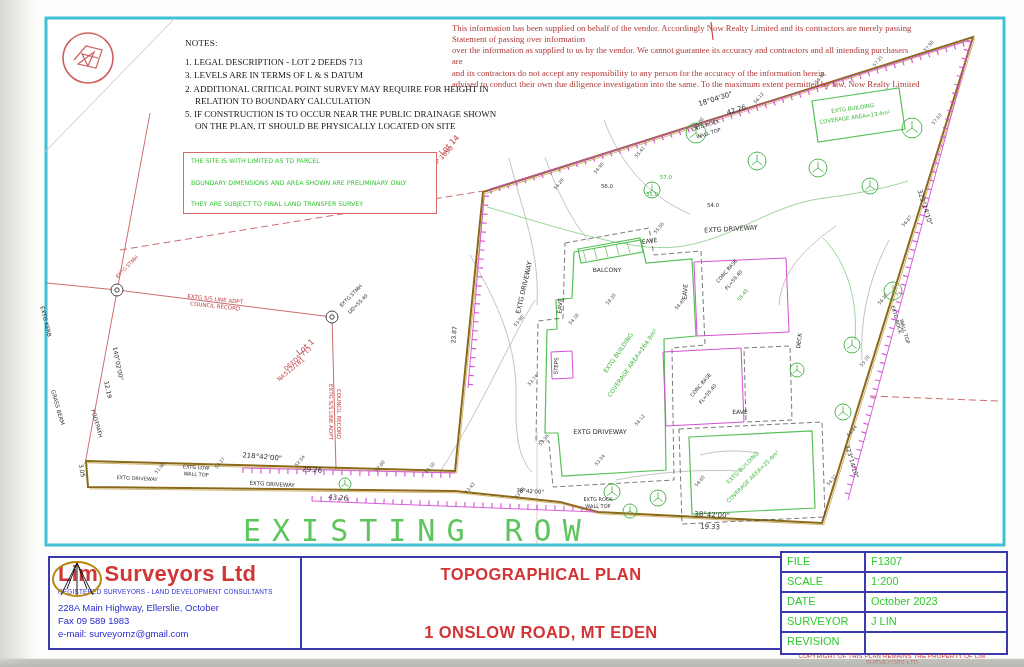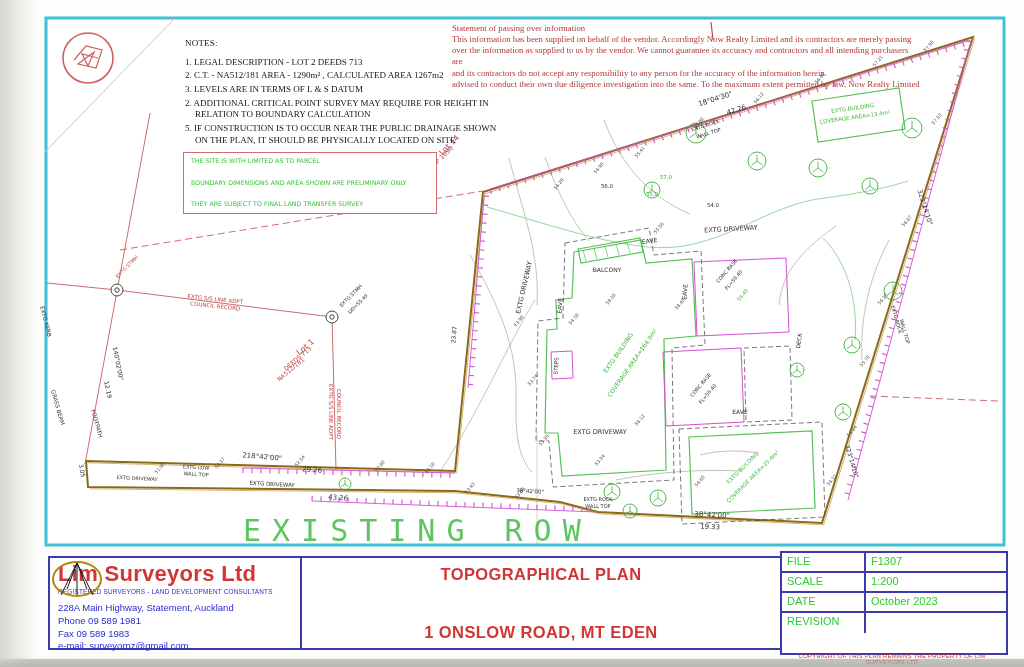--- a/index.html
+++ b/index.html
@@ -474,48 +474,46 @@
   <div class="abs stamp">
     <svg width="56" height="56" viewBox="0 0 56 56">
       <circle cx="28" cy="28" r="25" fill="none" stroke="#cc6060" stroke-width="1.6"></circle>
       <path d="M 14,30 L 26,16 L 42,20 L 36,38 L 18,34 L 34,22 L 28,36 L 22,24 L 38,28" fill="none" stroke="#cc6060" stroke-width="1.2"></path>
     </svg>
   </div>
 
   <div class="abs notes">
     <div class="nt">NOTES:</div>
     <div class="ni">1. LEGAL DESCRIPTION - LOT 2 DEEDS 713</div>
-    <div class="ni">2. C.T. - NA512/181  AREA - 1290m² , CALCULATED AREA 1267m2</div>
     <div class="ni">3. LEVELS ARE IN TERMS OF L &amp; S DATUM</div>
     <div class="ni">2. ADDITIONAL CRITICAL POINT SURVEY MAY REQUIRE FOR HEIGHT IN RELATION TO BOUNDARY CALCULATION</div>
     <div class="ni">5. IF CONSTRUCTION IS TO OCCUR NEAR THE PUBLIC DRAINAGE SHOWN ON THE PLAN, IT SHOULD BE PHYSICALLY LOCATED ON SITE</div>
   </div>
 
   <div class="abs disc">
     <div>THE SITE IS WITH LIMITED AS TO PARCEL</div>
     <div>BOUNDARY DIMENSIONS AND AREA SHOWN ARE PRELIMINARY ONLY</div>
     <div>THEY ARE SUBJECT TO FINAL LAND TRANSFER SURVEY</div>
   </div>
 
   <div class="abs stmt">
+    <div>This information has been supplied on behalf of the vendor. Accordingly Now Realty Limited and its contractors are merely passing</div>
     <div>Statement of passing over information</div>
-    <div>This information has been supplied on behalf of the vendor. Accordingly Now Realty Limited and its contractors are merely passing</div>
     <div>over the information as supplied to us by the vendor. We cannot guarantee its accuracy and contractors and all intending purchasers are</div>
     <div>and its contractors do not accept any responsibility to any person for the accuracy of the information herein.</div>
     <div>advised to conduct their own due diligence investigation into the same. To the maximum extent permitted by law, Now Realty Limited</div>
   </div>
 
   <div class="abs tb">
 
     <div class="limbox">
       <div class="limname">Lim Surveyors Ltd</div>
       <div class="limsub">REGISTERED SURVEYORS - LAND DEVELOPMENT CONSULTANTS</div>
       <div class="limaddr">
-        <div>228A Main Highway, Statement, Auckland</div>
-        <div>Phone 09 589 1981</div>
+        <div>228A Main Highway, Ellerslie, October</div>
         <div>Fax 09 589 1983</div>
         <div>e-mail: surveyornz@gmail.com</div>
       </div>
       <svg class="limlogo" width="54" height="42" viewBox="0 0 54 42">
         <ellipse cx="27" cy="21" rx="24" ry="17" fill="none" stroke="#b8860b" stroke-width="2"></ellipse>
         <path d="M 27,5 L 11,37 M 27,5 L 43,37 M 27,5 L 27,37 M 27,5 L 17,31 M 27,5 L 37,31" fill="none" stroke="#1a1a1a" stroke-width="1"></path>
       </svg>
     </div>
 
     <div class="ctrbox">
@@ -530,20 +528,24 @@
       </div>
       <div class="trow">
         <div class="tcell lbl">SCALE</div>
         <div class="tcell">1:200</div>
       </div>
       <div class="trow">
         <div class="tcell lbl">DATE</div>
         <div class="tcell">October 2023</div>
       </div>
       <div class="trow">
+        <div class="tcell lbl">SURVEYOR</div>
+        <div class="tcell">J LIN</div>
+      </div>
+      <div class="trow">
         <div class="tcell lbl">REVISION</div>
         <div class="tcell"></div>
       </div>
     </div>
 
     <div class="copyr">COPYRIGHT OF THIS PLAN REMAINS THE PROPERTY OF LIM SURVEYORS LTD</div>
   </div>
 
 </div>
 

